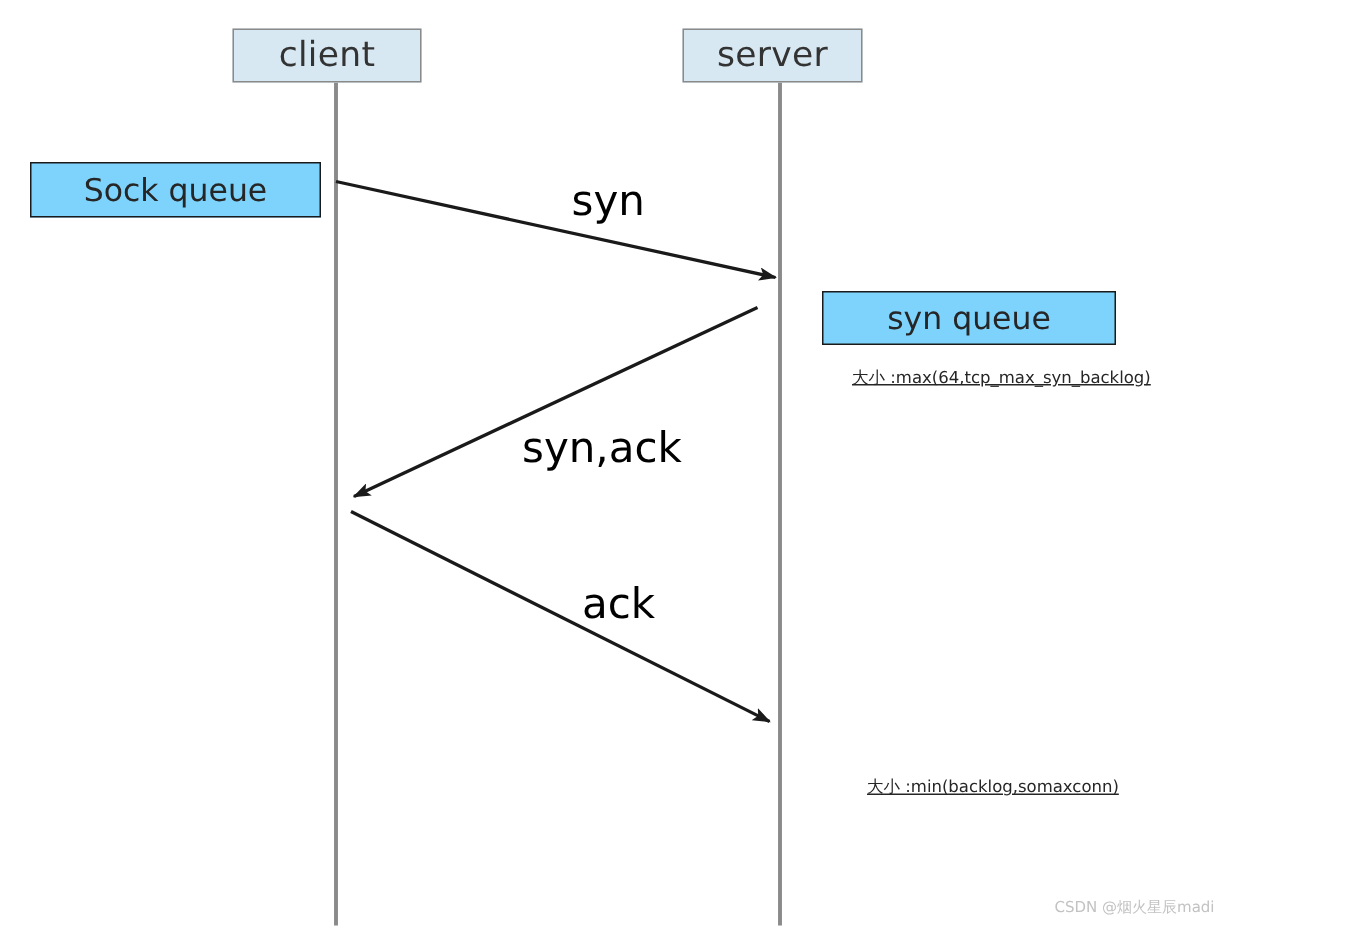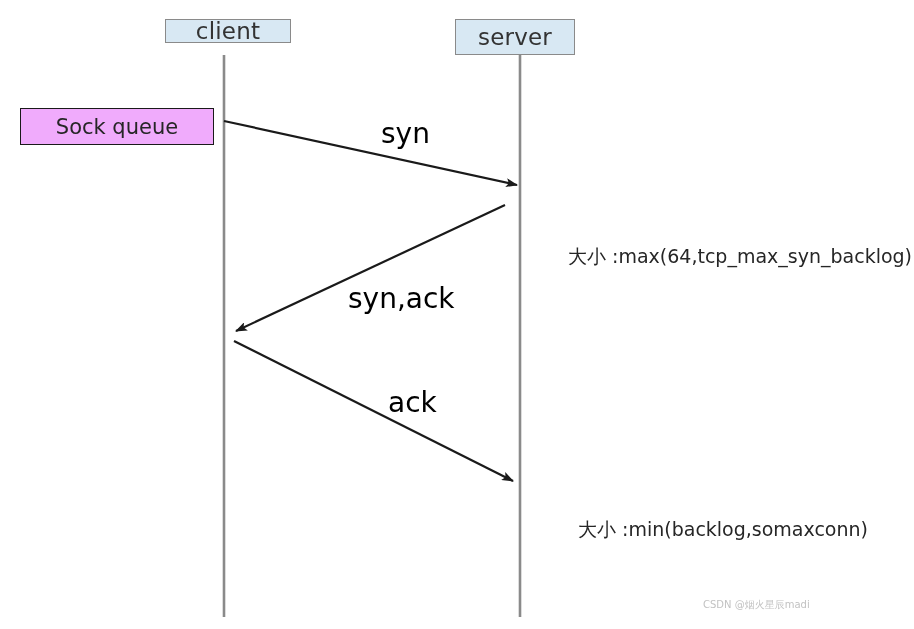--- a/index.html
+++ b/index.html
@@ -32,33 +32,34 @@
     display: flex;
     align-items: center;
     justify-content: center;
     color: #333333;
     font-size: 23px;
     letter-spacing: 0.2px;
   }
   .queue-box {
     position: absolute;
     box-sizing: border-box;
-    background: #f0abfc;
+    background: #7dd3fc;
     border: 1px solid #1a1a1a;
     display: flex;
     align-items: center;
     justify-content: center;
     color: #262626;
     font-size: 21px;
   }
   .size-note {
     position: absolute;
     color: #262626;
-    font-size: 19px;
+    font-size: 11px;
     white-space: nowrap;
+    text-decoration: underline;
   }
   .msg-label {
     position: absolute;
     color: #000000;
     font-size: 28px;
     white-space: nowrap;
   }
   .watermark {
     position: absolute;
     color: #c2c2c2;
@@ -82,32 +83,35 @@
 
     <line x1="520" y1="55" x2="520" y2="617" stroke="#8a8a8a" stroke-width="2.6"></line>
 
     <line x1="224" y1="121" x2="517" y2="185" stroke="#1a1a1a" stroke-width="2.2" marker-end="url(#arrowhead)"></line>
 
     <line x1="505" y1="205" x2="236" y2="331" stroke="#1a1a1a" stroke-width="2.2" marker-end="url(#arrowhead)"></line>
 
     <line x1="234" y1="341" x2="513" y2="481" stroke="#1a1a1a" stroke-width="2.2" marker-end="url(#arrowhead)"></line>
   </svg>
 
-  <div class="node-box" style="left:165px; top:19px; width:126px; height:24px;">
+  <div class="node-box" style="left:155px; top:19px; width:126px; height:36px;">
     <span>client</span>
   </div>
 
   <div class="node-box" style="left:455px; top:19px; width:120px; height:36px;">
     <span>server</span>
   </div>
 
   <div class="queue-box" style="left:20px; top:108px; width:194px; height:37px;">
     <span>Sock queue</span>
   </div>
 
+  <div class="queue-box" style="left:548px; top:194px; width:196px; height:36px;">
+    <span>syn queue</span>
+  </div>
   <div class="size-note" style="left:568px; top:244px;">大小 :max(64,tcp_max_syn_backlog)</div>
 
   <div class="size-note" style="left:578px; top:517px;">大小 :min(backlog,somaxconn)</div>
 
   <div class="msg-label" style="left:381px; top:117px;">syn</div>
 
   <div class="msg-label" style="left:348px; top:282px;">syn,ack</div>
 
   <div class="msg-label" style="left:388px; top:386px;text-align:right;">ack</div>
 

